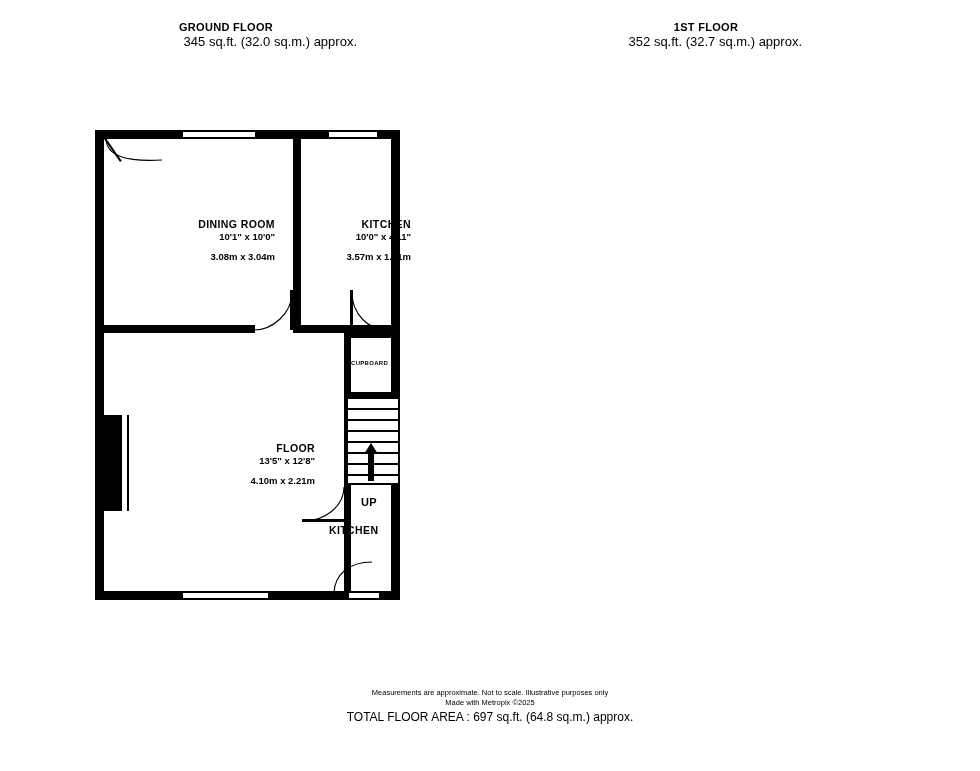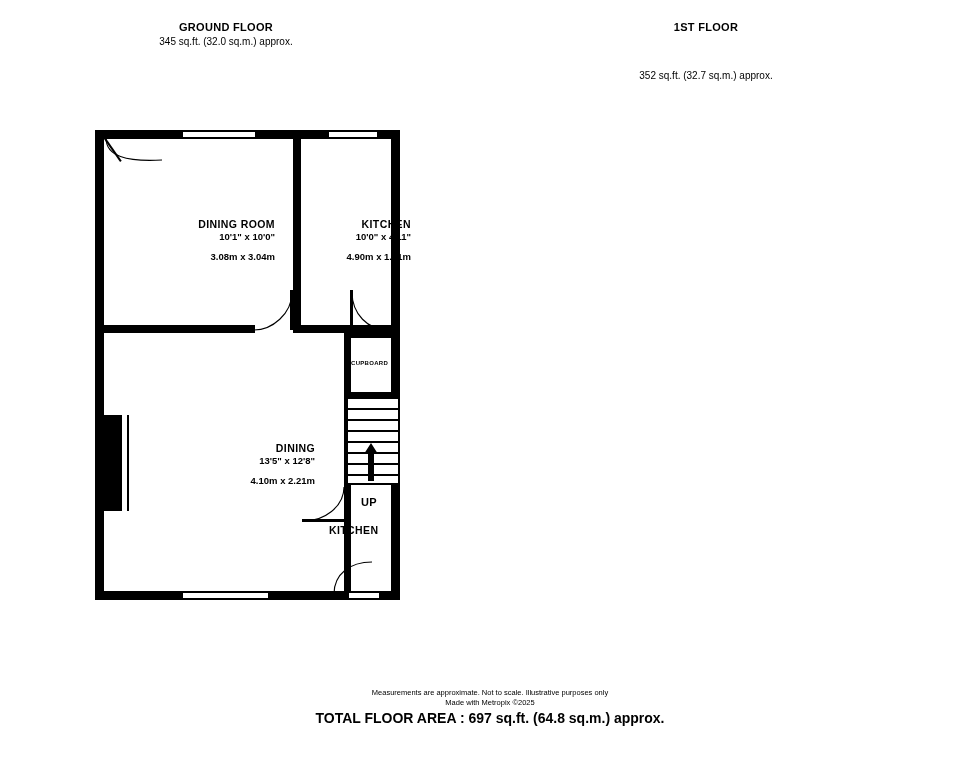--- a/index.html
+++ b/index.html
@@ -24,22 +24,22 @@
 
   
   .floor-title {
     text-align: center;
     font-size: 11px;
     font-weight: bold;
     letter-spacing: .3px;
     line-height: 15px;
   }
   .floor-sub {
-    text-align: center;
-    font-size: 10px;
+    text-align: right;
+    font-size: 13px;
     line-height: 15px;
   }
 
   
   .wall { background: #000000; position: absolute; }
 
   
   .window {
     position: absolute;
     background: #ffffff;
@@ -106,35 +106,35 @@
   .stair-box { position: absolute; box-sizing: border-box; border: 2px solid #000; background:#fff; }
   .stair-line { position: absolute; background: #000; height: 1.5px; }
 
   
   .footer {
     position: absolute;
     width: 980px;
     text-align: center;
     left: 0;
   }
-  .footer .total { font-size: 14px; font-weight: bold; }
+  .footer .total { font-size: 12px; font-weight: normal; }
   .footer .note { font-size: 7.5px; line-height: 10px; }
 
   .arrow-up, .arrow-down { position: absolute; }
 </style>
 </head>
 <body>
 
 <div class="stage">
 
   <div class="abs floor-title" style="left:95px; top:20px; width:262px;">GROUND FLOOR</div>
   <div class="abs floor-sub" style="left:95px; top:34px; width:262px;">345 sq.ft. (32.0 sq.m.) approx.</div>
 
   <div class="abs floor-title" style="left:610px; top:20px; width:192px;">1ST FLOOR</div>
-  <div class="abs floor-sub" style="left:610px; top:34px; width:192px;margin-top:34px;">352 sq.ft. (32.7 sq.m.) approx.</div>
+  <div class="abs floor-sub" style="left:610px; top:34px; width:192px;">352 sq.ft. (32.7 sq.m.) approx.</div>
 
   <div class="abs" style="left:0; top:0; width:480px; height:640px;">
 
     <div class="wall" style="left:95px; top:130px; width:305px; height:9px;"></div>
     <div class="wall" style="left:95px; top:130px; width:9px; height:470px;"></div>
     <div class="wall" style="left:391px; top:130px; width:9px; height:470px;"></div>
     <div class="wall" style="left:95px; top:591px; width:305px; height:9px;"></div>
 
     <div class="window" style="left:183px; top:130px; width:72px; height:9px;"></div>
     <div class="window" style="left:329px; top:130px; width:48px; height:9px;"></div>
@@ -202,25 +202,25 @@
 
     <div class="room-label" style="left:125px; top:218px; width:150px;">
       <span class="nm">DINING ROOM</span>
       <span class="d1">10'1"  x 10'0"</span>
       <span class="d2">3.08m  x 3.04m</span>
     </div>
 
     <div class="room-label" style="left:275px; top:218px; width:136px;">
       <span class="nm">KITCHEN</span>
       <span class="d1">10'0"  x 4'11"</span>
-      <span class="d2">4.90m  x 1.51m</span>
+      <span class="d2">3.57m  x 1.51m</span>
     </div>
 
     <div class="room-label" style="left:160px; top:442px; width:155px;">
-      <span class="nm">DINING</span>
+      <span class="nm">FLOOR</span>
       <span class="d1">13'5"  x 12'8"</span>
       <span class="d2">4.10m  x 2.21m</span>
     </div>
 
     <div class="plain-label" style="left:329px; top:524px;">KITCHEN</div>
   </div>
 
   <div class="abs" style="left:500px; top:0; width:480px; height:640px;">
 
     

